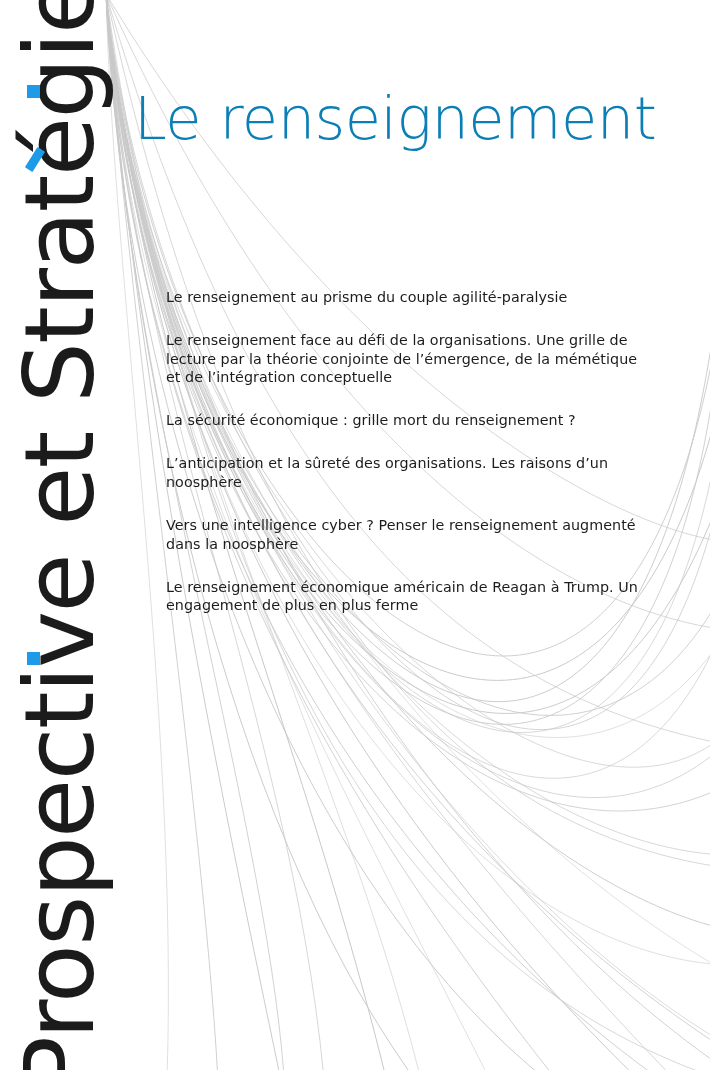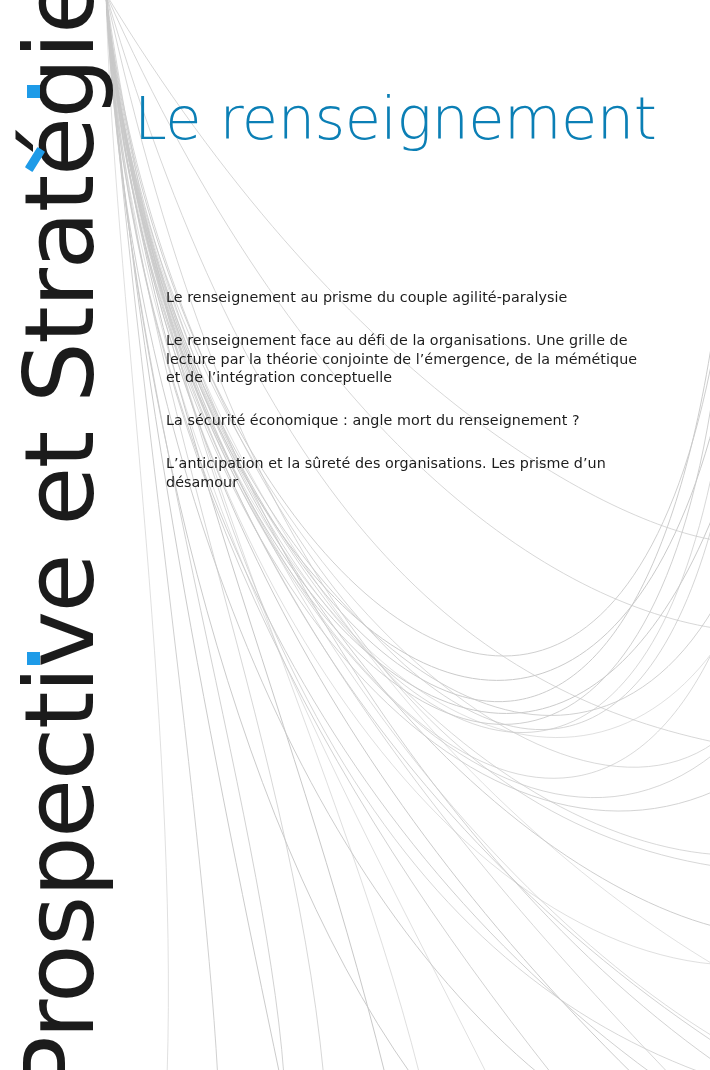--- a/index.html
+++ b/index.html
@@ -160,17 +160,19 @@
 
   <span class="accent-dot" style="left:27px; top:85px;  width:13px; height:13px;"></span>
   <span class="accent-slash" style="left:23px; top:155px; width:24px; height:9px;"></span>
   <span class="accent-dot" style="left:27px; top:652px; width:13px; height:13px;"></span>
 
   <h1 id="headline">Le renseignement</h1>
 
   <div id="contents">
     <p class="entry">Le renseignement au prisme du couple agilité-paralysie</p>
     <p class="entry">Le renseignement face au défi de la organisations. Une grille de lecture par la théorie conjointe de l’émergence, de la mémétique et de l’intégration conceptuelle</p>
-    <p class="entry">La sécurité économique : angle mort du renseignement ?</p>
-    <p class="entry">L’anticipation et la sûreté des organisations. Les prisme d’un désamour</p>
+    <p class="entry">La sécurité économique : grille mort du renseignement ?</p>
+    <p class="entry">L’anticipation et la sûreté des organisations. Les raisons d’un noosphère</p>
+    <p class="entry">Vers une intelligence cyber ? Penser le renseignement augmenté dans la noosphère</p>
+    <p class="entry">Le renseignement économique américain de Reagan à Trump. Un engagement de plus en plus ferme</p>
   </div>
 
 </div>
 
 </body></html>

